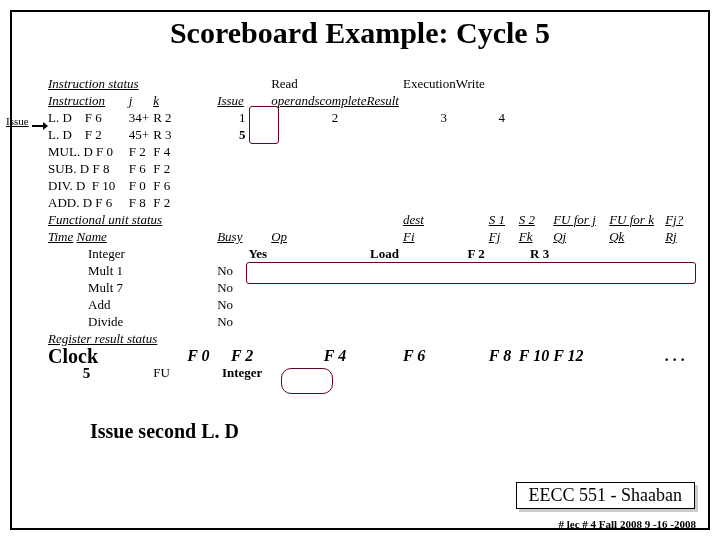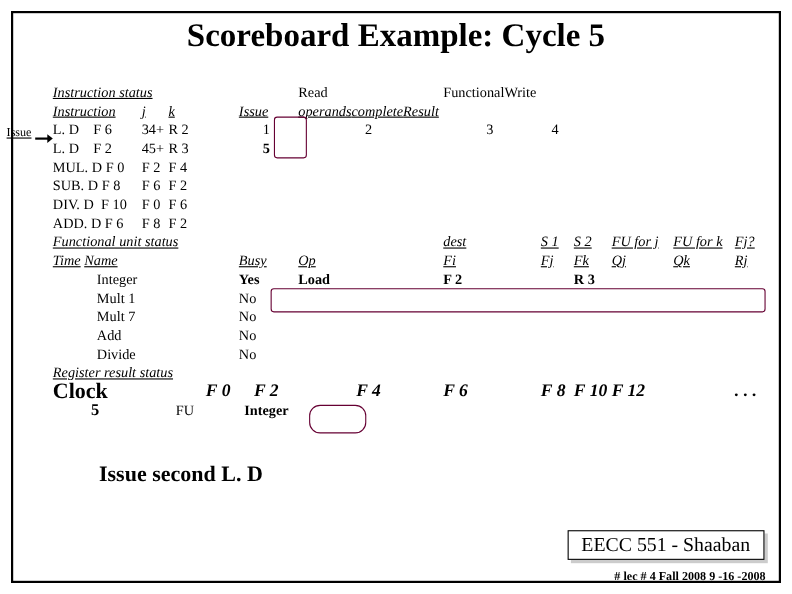--- a/index.html
+++ b/index.html
@@ -55,21 +55,21 @@
     color: #000;
   }
   .content table { border-collapse: collapse; }
   .content td {
     padding: 0 4px 0 0;
     white-space: nowrap;
     vertical-align: top;
     height: 17px;
   }
   .u { text-decoration: underline; font-style: italic; }
-  .b { font-weight: bold; }
+  .b { font-weight: bold; text-align: right; }
   
   .c0{min-width:58px;} .c2{min-width:34px;} .c3{min-width:30px;}
   .c4{min-width:54px;} .c5{min-width:58px;} .c6{min-width:58px;} .c7{min-width:30px;}
   .c8{min-width:30px;} .c9{min-width:56px;} .c10{min-width:56px;} .c11{min-width:30px;}
   .c12{min-width:60px;}
   .reg-row td { font-style: italic; font-weight: bold; }
   .clock-lbl { font-size: 20px; font-weight: bold; }
   .clock-val { font-size: 15px; font-weight: bold; text-align: center; }
   .issue-call {
     position: absolute;
@@ -126,21 +126,21 @@
 <div class="content">
 <table>
 
 <tbody>
         <tr>
   <td class="c0 u" colspan="2">Instruction status</td>
   <td class="c2"></td>
           <td class="c3"></td>
   <td class="c4"></td>
   <td class="c5"><span>Read</span></td>
-  <td class="c6"><span>Functional</span><span>Write</span></td>
+  <td class="c6"><span>Execution</span><span>Write</span></td>
   <td class="c7"></td>
           <td class="c8"></td>
           <td class="c9"></td>
           <td class="c10"></td>
           <td class="c11"></td>
           <td class="c12"></td>
 </tr>
 <tr>
   <td class="u">Instruction</td>
   <td class="u">j</td>
@@ -343,21 +343,21 @@
   <td>F 10</td>
   <td>F 12</td>
   <td></td>
   <td>. . .</td>
   <td></td>
 
 </tr>
 <tr>
   <td class="clock-val">5</td>
   <td></td>
-  <td style="text-align:center">FU</td>
+  <td style="text-align:left">FU</td>
   <td></td>
   <td class="b" style="text-align:center">Integer</td>
   <td colspan="9"></td>
 </tr>
 </tbody>
     </table>
 </div>
 
 <div class="ov ov1"></div>
 <div class="ov ov2"></div>

